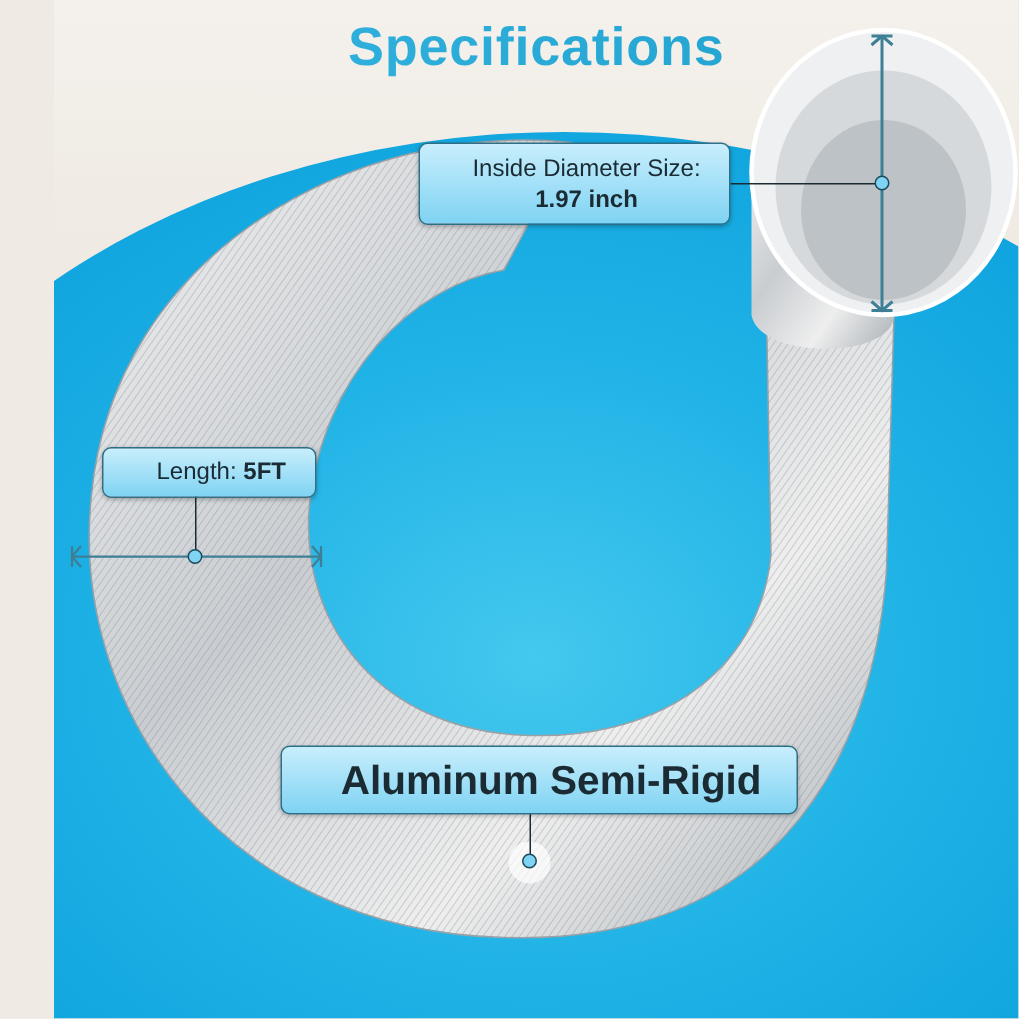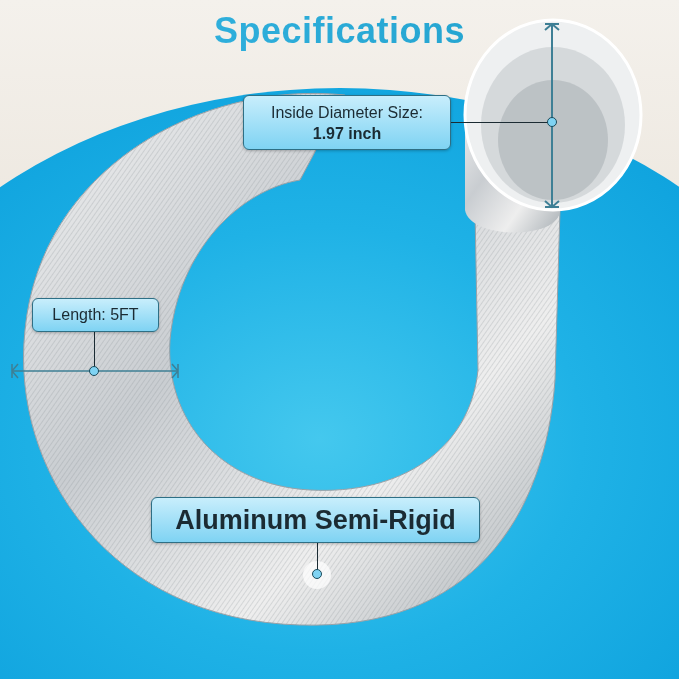--- a/index.html
+++ b/index.html
@@ -1,34 +1,34 @@
 <!DOCTYPE html>
 <html><head>
 <meta charset="utf-8">
 <style>
   html, body { margin: 0; padding: 0; }
   body { width: 679px; height: 679px; overflow: hidden; position: relative;
          background: #efeae3; font-family: "Liberation Sans", sans-serif; }
   .stage { position: absolute; inset: 0; overflow: hidden;
-           background: linear-gradient(180deg, #f4f1ec 0%, #ece6dd 40%, #e7e0d6 100%); }
+           background: linear-gradient(180deg, #f4f1ec 0%, #ece6dd 40%, #e7e0d6 100%); margin-left: 36px; }
   .blue-disc { position: absolute; left: -170px; top: 88px; width: 1020px; height: 780px;
                border-radius: 50%;
                background: radial-gradient(ellipse at 48% 45%, #44c8ee 0%, #1fb2e6 35%, #0fa3de 65%, #0a8fcf 100%); }
   .title { position: absolute; left: 0; right: 0; top: 10px; text-align: center;
            font-size: 36px; font-weight: 700; letter-spacing: 0.5px;
            background: linear-gradient(90deg, #36b6e4, #1e9ec9);
            -webkit-background-clip: text; background-clip: text; color: transparent; }
   svg.hose { position: absolute; left: 0; top: 0; }
   .callout { position: absolute; background: linear-gradient(180deg, #c8eefc 0%, #7fd3f3 100%);
              border: 1px solid #2e6f85; border-radius: 6px; color: #1b2b33;
-             box-shadow: 0 1px 3px rgba(0,0,0,0.25); text-align: center; }
+             box-shadow: 0 1px 3px rgba(0,0,0,0.25); text-align: center; padding-left: 16px; }
   .c-diam { left: 243px; top: 95px; width: 208px; height: 55px; font-size: 16px; line-height: 21px; padding-top: 6px; box-sizing: border-box; }
   .c-diam .val { font-weight: 700; }
   .c-len { left: 32px; top: 298px; width: 125px; height: 32px; font-size: 16px; line-height: 32px; }
-  .c-len .val { font-weight: 400; text-align: center; }
+  .c-len .val { font-weight: 700; text-align: center; }
   .c-mat { left: 151px; top: 497px; width: 327px; height: 44px; font-size: 27px; line-height: 44px; font-weight: 700; }
   .line { position: absolute; background: #1b2b33; }
   .dot { position: absolute; width: 10px; height: 10px; border-radius: 50%;
          background: #7fd3f3; border: 1.5px solid #1b4a5a; box-sizing: border-box; }
 </style>
 </head>
 <body>
 
 <div class="stage">
   <div class="blue-disc"></div>

